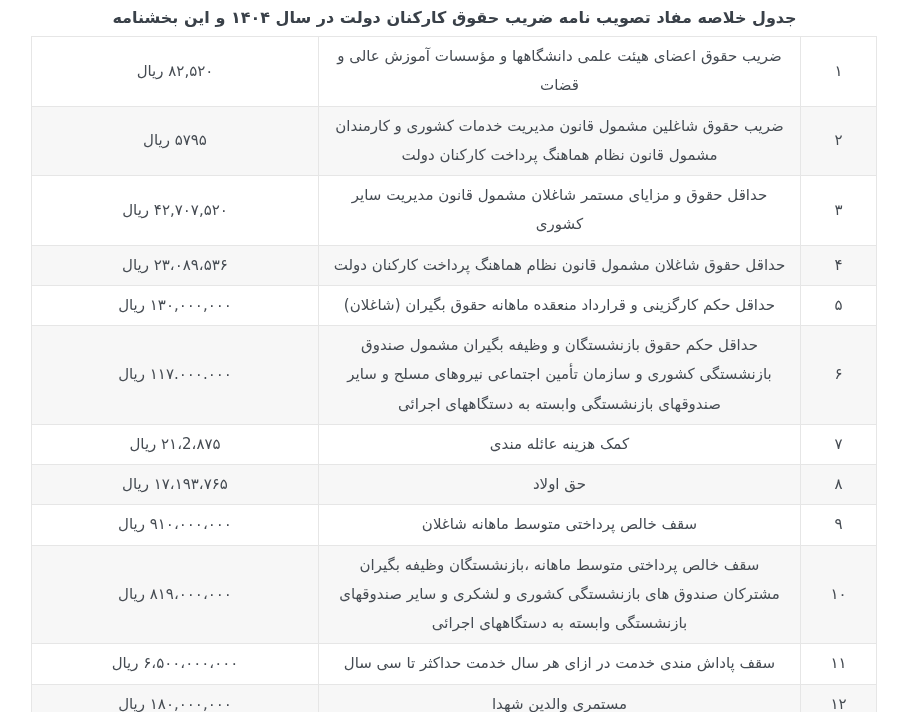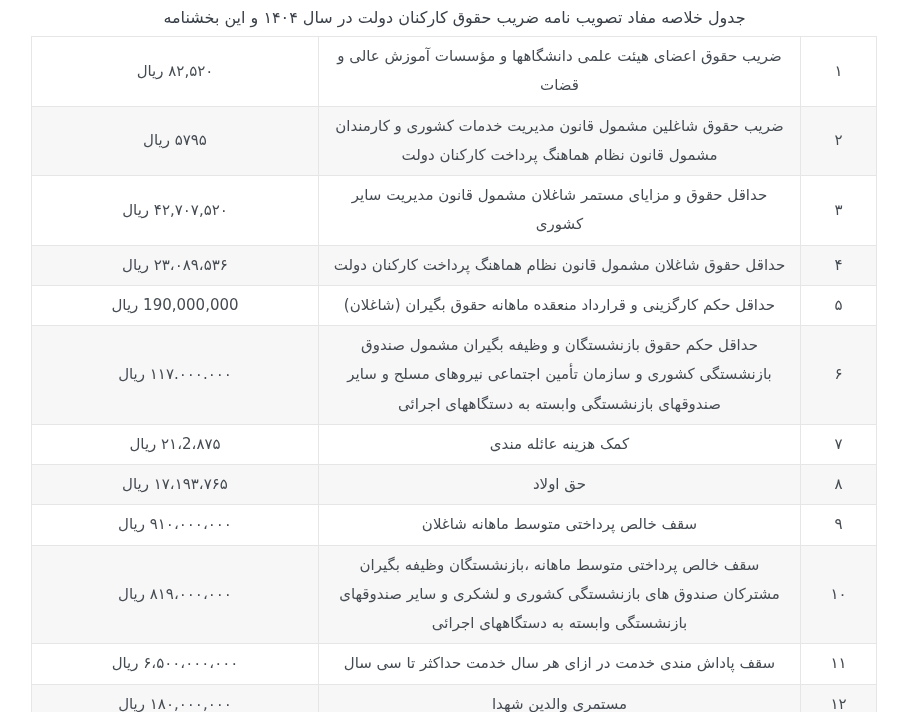--- a/index.html
+++ b/index.html
@@ -18,21 +18,21 @@
     overflow: hidden;
   }
   .page {
     direction: rtl;
     padding: 6px 31px 0 32px;
   }
   .page-title {
     direction: rtl;
     text-align: center;
     font-size: 16px;
-    font-weight: normal;
+    font-weight: bold;
     color: var(--title-text);
     margin: 2px 0 9px 0;
     letter-spacing: 0;
   }
   table.salary-table {
     width: 845px;
     border-collapse: collapse;
     table-layout: fixed;
     direction: rtl;
   }
@@ -85,21 +85,21 @@
     <td class="cell-value">۴۲,۷۰۷,۵۲۰ ریال</td>
   </tr>
         <tr>
     <td class="cell-no">۴</td>
     <td class="cell-desc">حداقل حقوق شاغلان مشمول قانون نظام هماهنگ پرداخت کارکنان دولت</td>
     <td class="cell-value">۲۳،۰۸۹،۵۳۶ ریال</td>
   </tr>
         <tr>
     <td class="cell-no">۵</td>
     <td class="cell-desc">حداقل حکم کارگزینی و قرارداد منعقده ماهانه حقوق بگیران (شاغلان)</td>
-    <td class="cell-value">190,000,000 ریال</td>
+    <td class="cell-value">۱۳۰,۰۰۰,۰۰۰ ریال</td>
   </tr>
         <tr>
     <td class="cell-no">۶</td>
     <td class="cell-desc">حداقل حکم حقوق بازنشستگان و وظیفه بگیران مشمول صندوق بازنشستگی کشوری و سازمان تأمین اجتماعی نیروهای مسلح و سایر صندوقهای بازنشستگی وابسته به دستگاههای اجرائی</td>
     <td class="cell-value">۱۱۷.۰۰۰.۰۰۰ ریال</td>
   </tr>
         <tr>
     <td class="cell-no">۷</td>
     <td class="cell-desc">کمک هزینه عائله مندی</td>
     <td class="cell-value">۲۱،2،۸۷۵ ریال</td>

